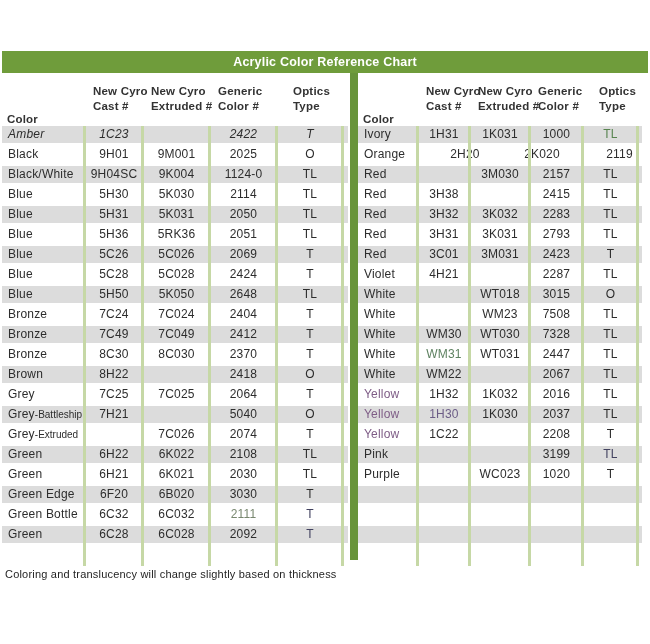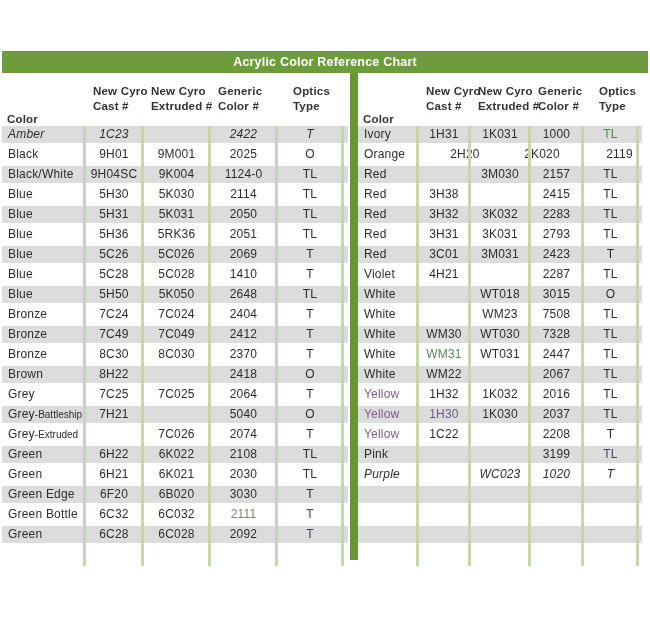--- a/index.html
+++ b/index.html
@@ -113,21 +113,21 @@
           <div class="cell c1">Blue</div>
           <div class="cell c2">5C26</div>
           <div class="cell c3">5C026</div>
           <div class="cell c4">2069</div>
           <div class="cell c5">T</div>
         </div>
         <div class="row" style="grid-template-columns: 83px 58px 67px 67px 66px;">
           <div class="cell c1">Blue</div>
           <div class="cell c2">5C28</div>
           <div class="cell c3">5C028</div>
-          <div class="cell c4">1410</div>
+          <div class="cell c4">2424</div>
           <div class="cell c5">T</div>
         </div>
         <div class="row striped" style="grid-template-columns: 83px 58px 67px 67px 66px;">
           <div class="cell c1">Blue</div>
           <div class="cell c2">5H50</div>
           <div class="cell c3">5K050</div>
           <div class="cell c4">2648</div>
           <div class="cell c5">TL</div>
         </div>
         <div class="row" style="grid-template-columns: 83px 58px 67px 67px 66px;">
@@ -347,21 +347,21 @@
           <div class="cell c4">2208</div>
           <div class="cell c5">T</div>
         </div>
         <div class="row striped" style="grid-template-columns: 60px 52px 60px 53px 55px;">
           <div class="cell c1">Pink</div>
           <div class="cell c2"></div>
           <div class="cell c3"></div>
           <div class="cell c4">3199</div>
           <div class="cell c5" style="color: rgb(66, 66, 95);">TL</div>
         </div>
-        <div class="row" style="grid-template-columns: 60px 52px 60px 53px 55px; font-style: italic;">
+        <div class="row" style="grid-template-columns: 60px 52px 60px 53px 55px;">
           <div class="cell c1">Purple</div>
           <div class="cell c2"></div>
           <div class="cell c3">WC023</div>
           <div class="cell c4">1020</div>
           <div class="cell c5">T</div>
         </div>
         <div class="row striped" style="grid-template-columns: 60px 52px 60px 53px 55px;">
           <div class="cell c1"></div>
           <div class="cell c2"></div>
           <div class="cell c3"></div>
@@ -382,13 +382,14 @@
           <div class="cell c4"></div>
           <div class="cell c5"></div>
         </div>
       </div>
       <div class="vline" style="left: 58px;"></div>
       <div class="vline" style="left: 110px;"></div>
       <div class="vline" style="left: 170px;"></div>
       <div class="vline" style="left: 223px;"></div>
       <div class="vline" style="left: 278px;"></div>
     </section>
+  <p class="footnote">Coloring and translucency will change slightly based on thickness</p>
 </div>
 
 </body></html>

